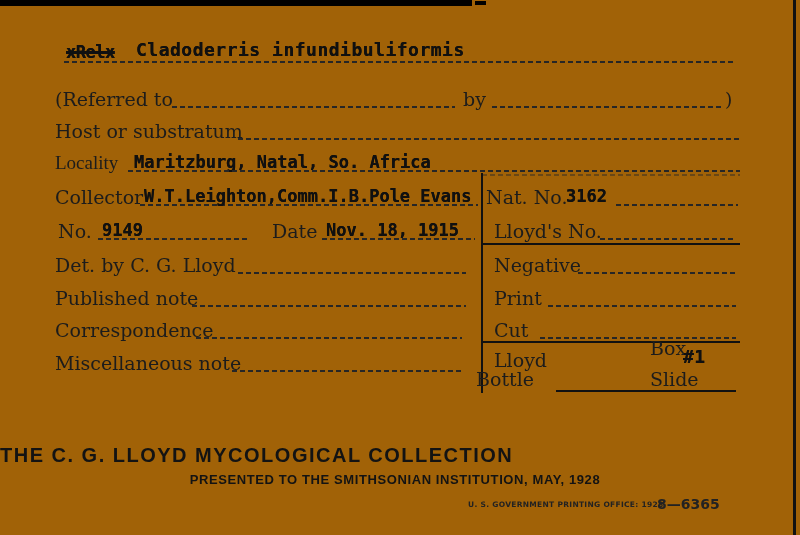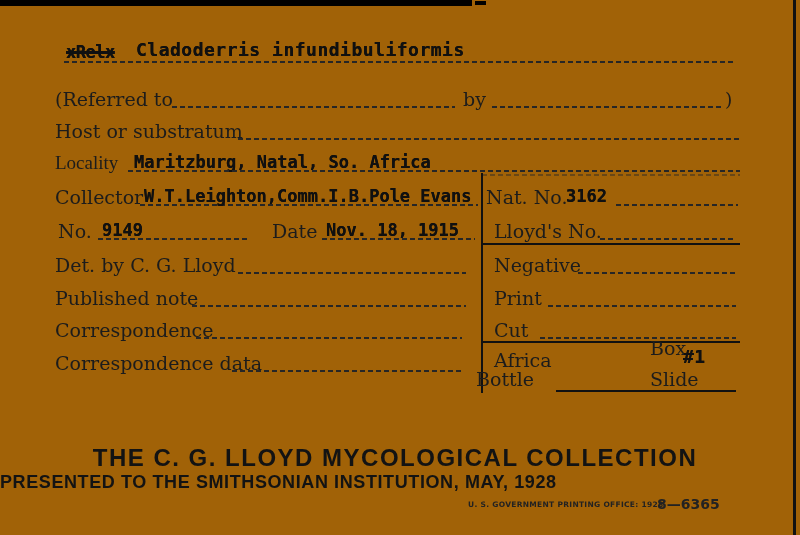--- a/index.html
+++ b/index.html
@@ -85,27 +85,27 @@
   <div class="abs dash" style="left:192px;top:305px;width:274px;"></div>
   <span class="abs label" style="left:494px;top:287px;">Print</span>
   <div class="abs dash" style="left:548px;top:305px;width:188px;"></div>
 
   <span class="abs label" style="left:55px;top:319px;">Correspondence</span>
   <div class="abs dash" style="left:196px;top:337px;width:266px;"></div>
   <span class="abs label" style="left:494px;top:319px;">Cut</span>
   <div class="abs dash" style="left:540px;top:337px;width:196px;"></div>
   <div class="abs solid" style="left:482px;top:341px;width:258px;height:2px;"></div>
 
-  <span class="abs label" style="left:55px;top:352px;">Correspondence data</span>
+  <span class="abs label" style="left:55px;top:352px;">Miscellaneous note</span>
   <div class="abs dash" style="left:232px;top:370px;width:230px;"></div>
-  <span class="abs label" style="left:494px;top:349px;">Africa</span>
+  <span class="abs label" style="left:494px;top:349px;">Lloyd</span>
   <span class="abs label" style="left:476px;top:368px;">Bottle</span>
   <span class="abs label" style="left:650px;top:337px;">Box</span>
   <span class="abs typed big" style="left:683px;top:347px;z-index:2;">#1</span>
   <span class="abs label" style="left:650px;top:368px;">Slide</span>
   <div class="abs solid" style="left:556px;top:390px;width:180px;height:2px;"></div>
 
-  <div class="abs head" style="left:0;top:444px;width:790px;text-align:center;font-size:24px;letter-spacing:1.5px;">THE C. G. LLOYD MYCOLOGICAL COLLECTION</div>
-  <div class="abs head" style="left:0;top:472px;width:790px;text-align:left;font-size:18px;letter-spacing:.6px;">PRESENTED TO THE SMITHSONIAN INSTITUTION, MAY, 1928</div>
+  <div class="abs head" style="left:0;top:444px;width:790px;text-align:left;font-size:20px;letter-spacing:1.5px;">THE C. G. LLOYD MYCOLOGICAL COLLECTION</div>
+  <div class="abs head" style="left:0;top:472px;width:790px;text-align:center;font-size:13px;letter-spacing:.6px;">PRESENTED TO THE SMITHSONIAN INSTITUTION, MAY, 1928</div>
   <span class="abs fineprint" style="left:468px;top:500px;font-size:7.5px;letter-spacing:.3px;">U. S. GOVERNMENT PRINTING OFFICE: 1928</span>
   <span class="abs fineprint" style="left:657px;top:496px;font-size:14px;">8—6365</span>
 
 </div>
 
 </body></html>

